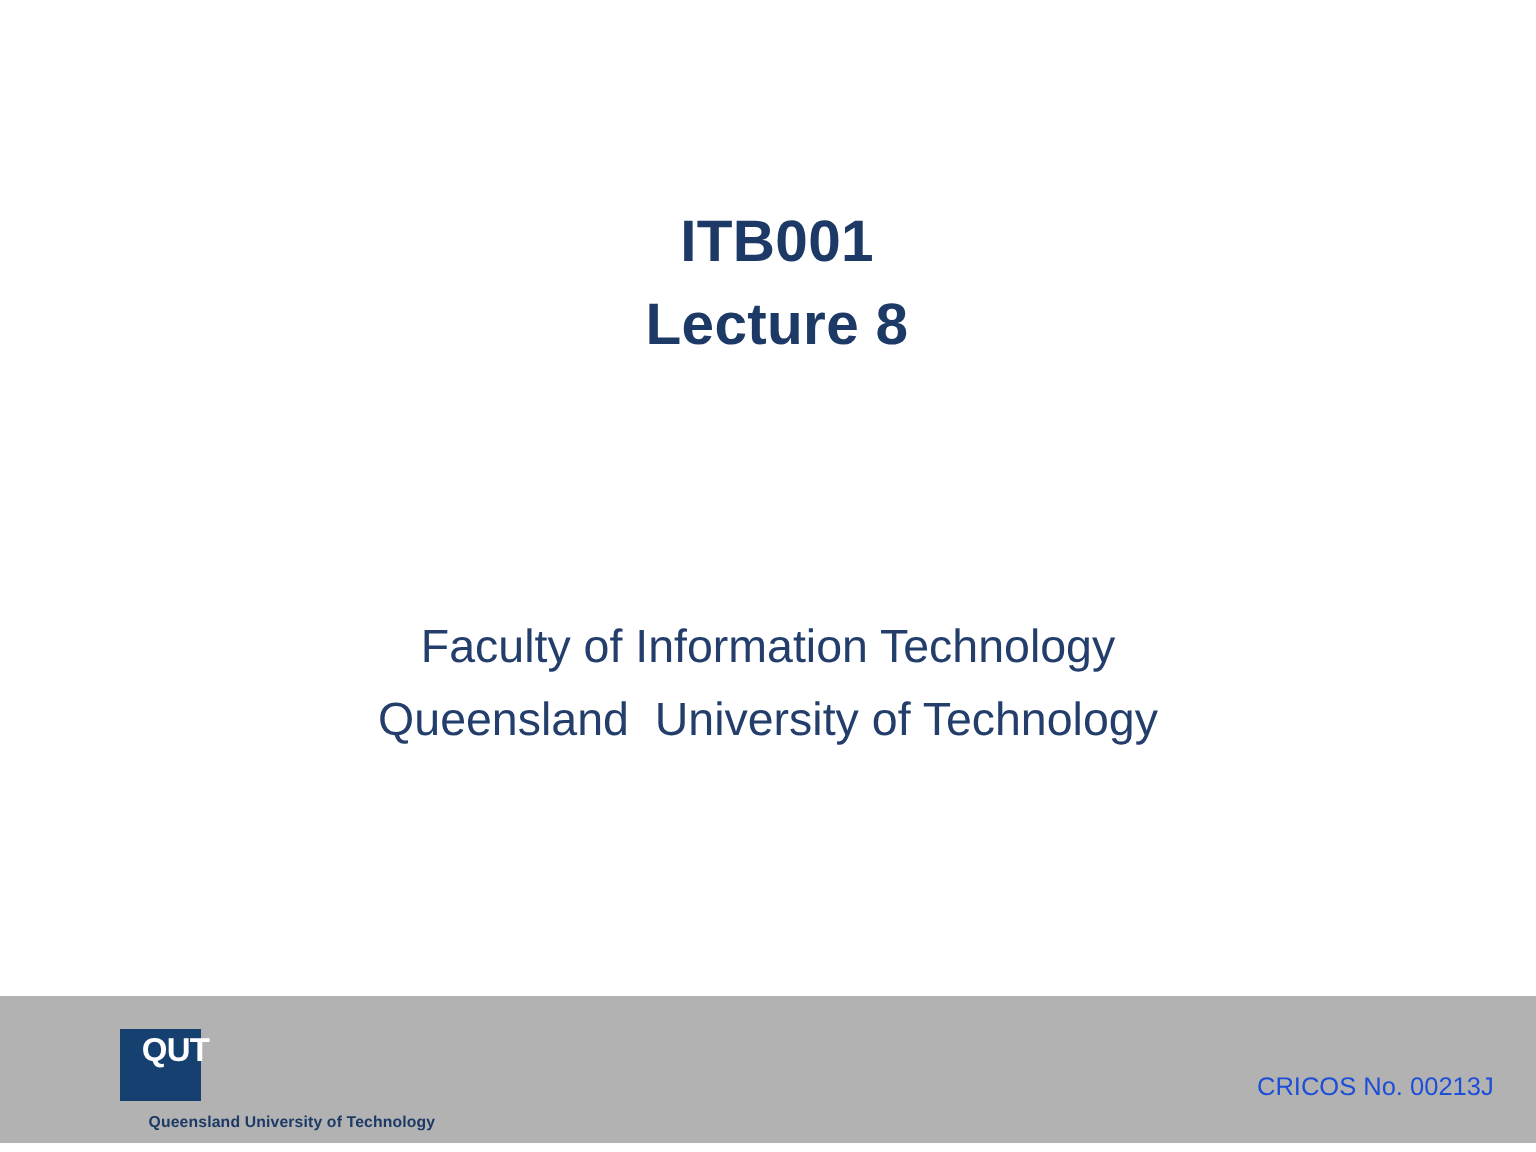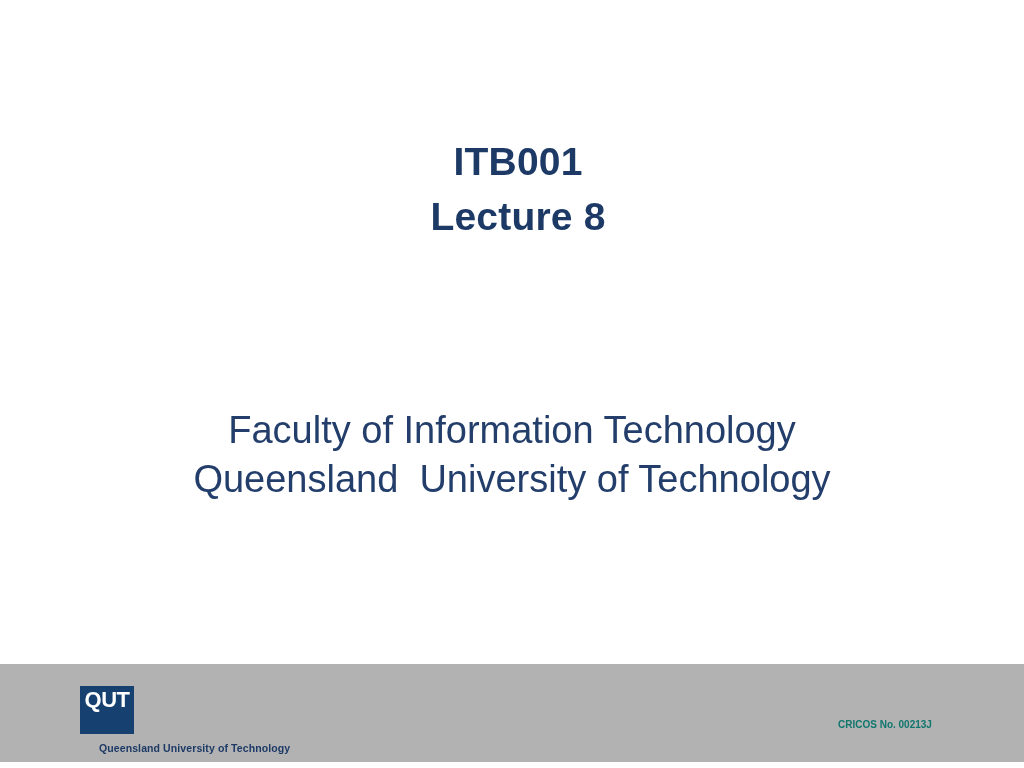--- a/index.html
+++ b/index.html
@@ -45,21 +45,21 @@
     position: absolute;
     left: 0;
     top: 406px;
     width: 1024px;
     text-align: center;
   }
   .subtitle-line {
     display: block;
     font-family: "Liberation Sans", sans-serif;
     font-weight: normal;
-    font-size: 38px;
+    font-size: 31px;
     line-height: 49px;
     color: #233e6b;
     white-space: pre;
   }
 
   
   #footer-band {
     position: absolute;
     left: 0;
     top: 664px;
@@ -97,44 +97,45 @@
     left: 0;
     top: 1px;
     width: 54px;
     text-align: center;
     font-family: "Liberation Sans", sans-serif;
     font-weight: bold;
     font-size: 22px;
     line-height: 26px;
     color: #ffffff;
     letter-spacing: -0.5px;
+    padding-left: 10px;
   }
   #qut-wordmark {
     position: absolute;
     left: 19px;
     top: 56px;
     font-family: "Liberation Sans", sans-serif;
     font-weight: bold;
     font-size: 10.5px;
     line-height: 13px;
     color: #1d3a66;
     white-space: pre;
     letter-spacing: 0.1px;
   }
 
   
   #cricos {
     position: absolute;
     left: 838px;
     top: 717px;
     font-family: "Liberation Sans", sans-serif;
-    font-weight: bold;
-    font-size: 10px;
+    font-weight: normal;
+    font-size: 17px;
     line-height: 15px;
-    color: #0f766e;
+    color: #1d4ed8;
     white-space: pre;
   }
 </style>
 </head>
 <body>
 
 <div id="slide">
 
   <div id="title-block">
     <span class="title-line">ITB001</span>

